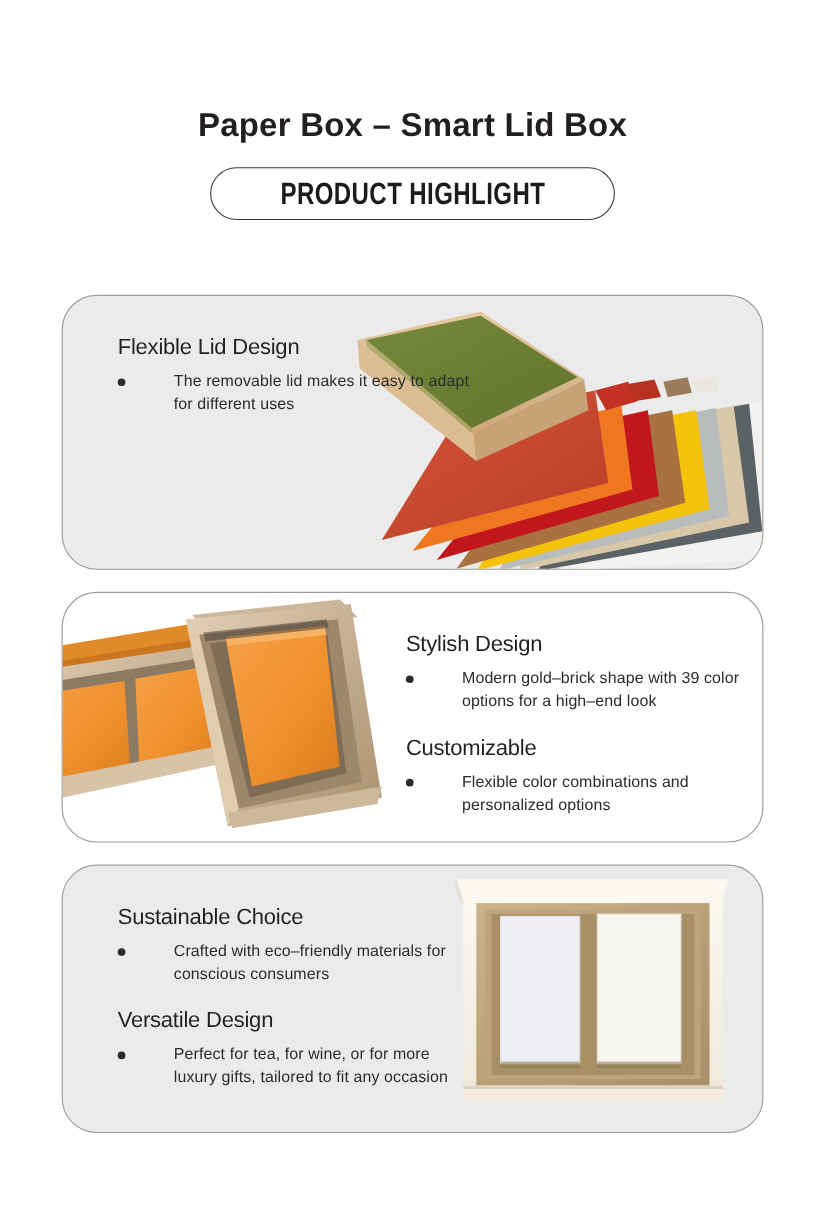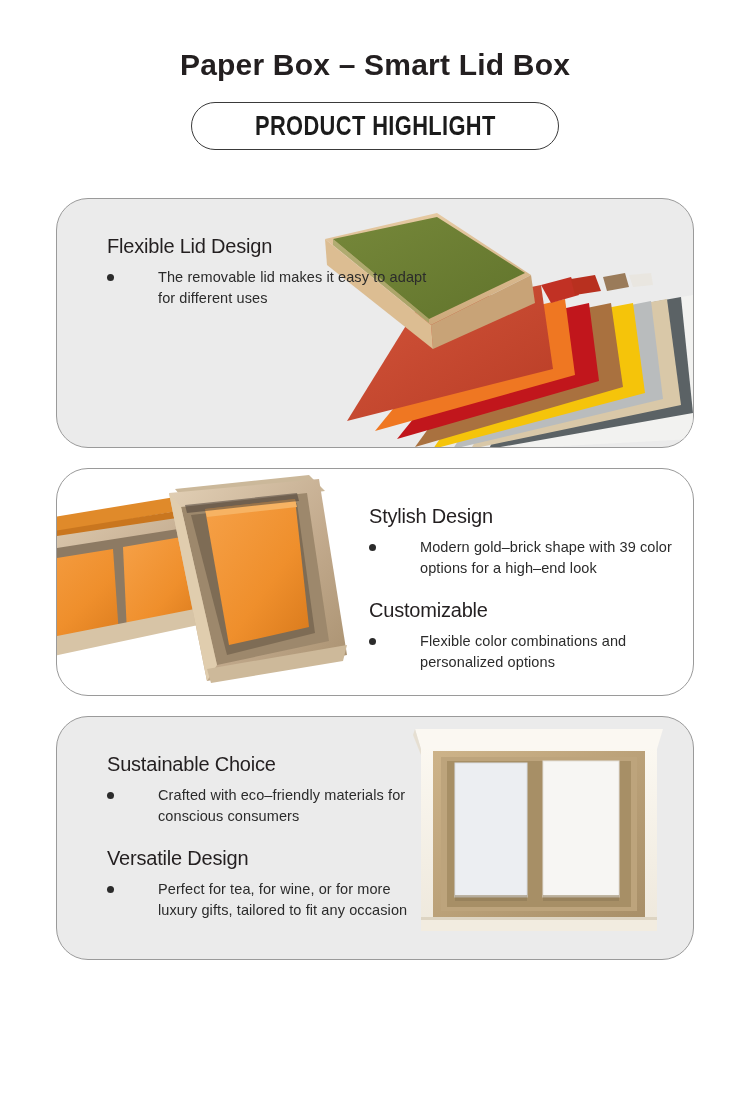--- a/index.html
+++ b/index.html
@@ -5,38 +5,38 @@
   html,body{margin:0;padding:0;}
   body{
     width:750px;height:1097px;
     background:#ffffff;
     font-family:"Liberation Sans","DejaVu Sans",sans-serif;
     color:#231f20;
     overflow:hidden;
     position:relative;
   }
   
-  .header{padding-top:48px;text-align:center;}
+  .header{padding-top:98px;text-align:center;}
   .page-title{
     font-size:30px;font-weight:700;letter-spacing:.2px;
     color:#231f20;line-height:1.1;margin:0;
   }
   .badge-wrap{margin-top:21px;display:flex;justify-content:center;}
   .badge{
     width:368px;height:48px;border:1.6px solid #3a3a3a;border-radius:26px;
     display:flex;align-items:center;justify-content:center;
     box-sizing:border-box;background:#fff;
   }
   .badge-label{
     font-size:28px;font-weight:700;letter-spacing:.5px;
     transform:scaleX(.78);transform-origin:center;
     white-space:nowrap;color:#1b1b1b;
   }
   
-  .cards{margin-top:48px;border-radius:28px;}
+  .cards{margin-top:68px;border-radius:28px;}
   .card{
     position:relative;margin:0 auto 20px auto;
     width:638px;box-sizing:border-box;
     border:1.1px solid #9a9a9a;border-radius:32px;
     overflow:hidden;
   }
   .card.gray{background:#ebebeb;}
   .card.white{background:#ffffff;}
   .card-1{height:250px;}
   .card-2{height:228px;}

